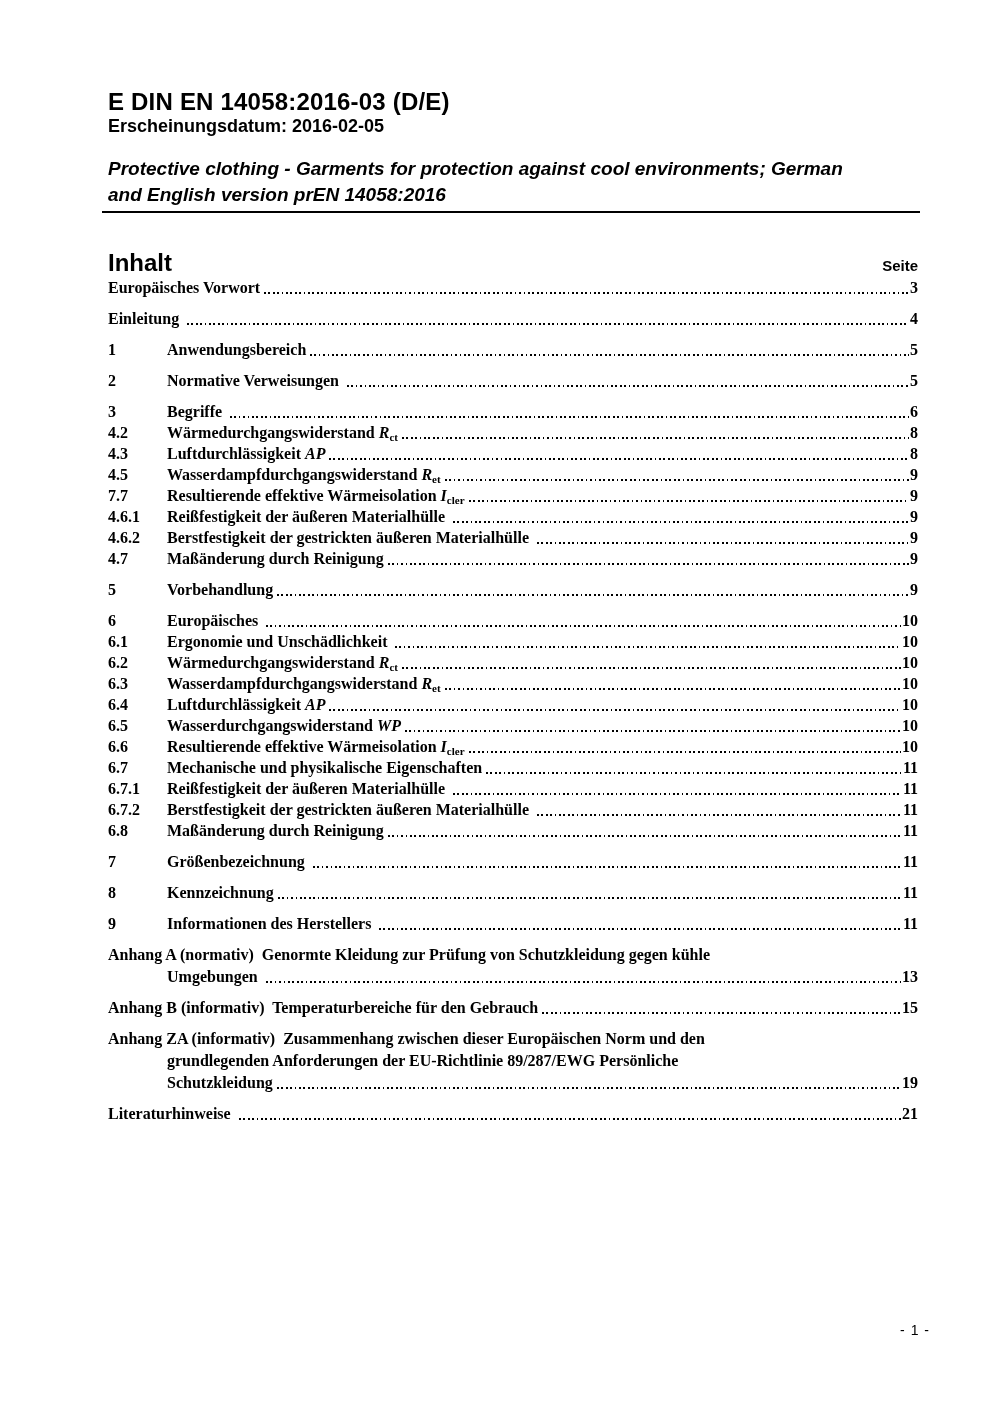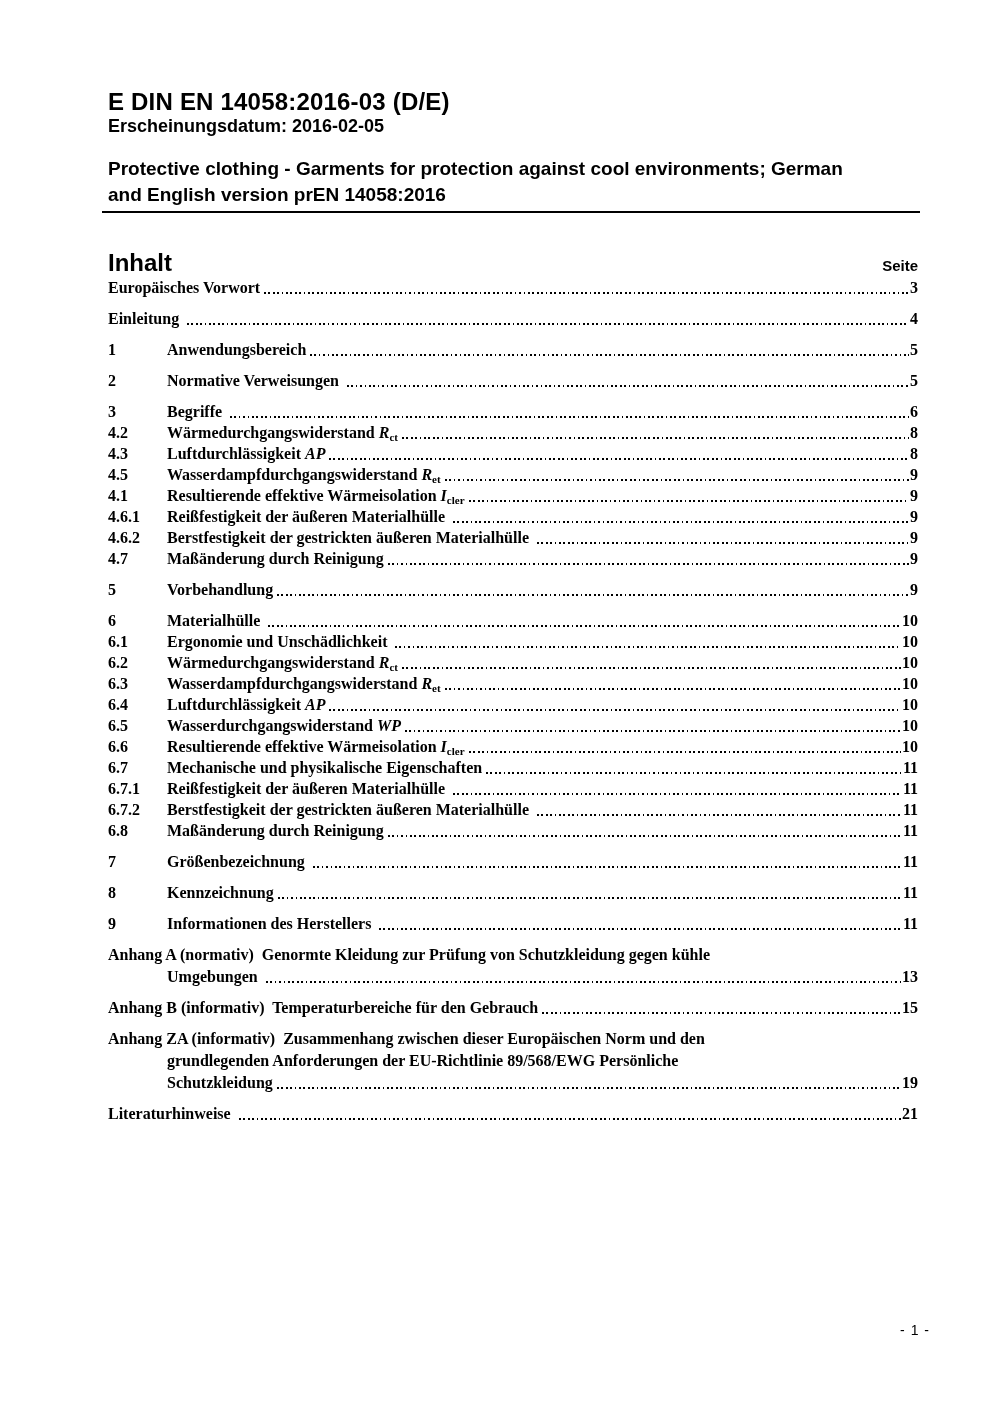--- a/index.html
+++ b/index.html
@@ -15,21 +15,21 @@
   .content { position: absolute; left: 108px; top: 0; width: 810px; }
 
   .doc-number {
     margin-top: 88px;
     font-size: 24px; font-weight: bold; line-height: 28px;
     letter-spacing: 0.2px;
   }
   .pub-date { font-size: 18px; font-weight: bold; line-height: 20px; }
 
   .title-block { margin-top: 22px; font-size: 19px; font-weight: bold; line-height: 26px; }
-  .title-block.en { margin-top: 20px; }
+  .title-block.en { margin-top: 20px; font-style: italic; }
 
   .rule {
     margin-top: 3px; margin-left: -6px;
     width: calc(100% + 8px);
     border-bottom: 2px solid #000;
   }
 
   .inhalt-row {
     display: flex; justify-content: space-between; align-items: baseline;
     margin-top: 36px;
@@ -153,21 +153,21 @@
           <div class="toc-line">
             <span class="num">4.5</span>
             <span class="t">Wasserdampfdurchgangswiderstand </span>
             <span class="sym"><i>R</i><sub>et</sub></span>
             <span class="leader"></span>
             <span class="pg">9</span>
           </div>
         </div>
         <div class="toc-entry">
           <div class="toc-line">
-            <span class="num">4.1</span>
+            <span class="num">7.7</span>
             <span class="t">Resultierende effektive Wärmeisolation </span>
             <span class="sym"><i>I</i><sub>cler</sub></span>
             <span class="leader"></span>
             <span class="pg">9</span>
           </div>
         </div>
         <div class="toc-entry">
           <div class="toc-line">
             <span class="num">4.6.1</span>
             <span class="t">Reißfestigkeit der äußeren Materialhülle </span>
@@ -195,21 +195,21 @@
           <div class="toc-line">
             <span class="num">5</span>
             <span class="t">Vorbehandlung</span>
             <span class="leader"></span>
             <span class="pg">9</span>
           </div>
         </div>
         <div class="toc-entry gap">
           <div class="toc-line">
             <span class="num">6</span>
-            <span class="t">Materialhülle </span>
+            <span class="t">Europäisches </span>
             <span class="leader"></span>
             <span class="pg">10</span>
           </div>
         </div>
         <div class="toc-entry">
           <div class="toc-line">
             <span class="num">6.1</span>
             <span class="t">Ergonomie und Unschädlichkeit </span>
             <span class="leader"></span>
             <span class="pg">10</span>
@@ -326,21 +326,21 @@
         </div>
         <div class="toc-entry gap">
           <div class="toc-line">
             <span class="t">Anhang B (informativ)  Temperaturbereiche für den Gebrauch</span>
             <span class="leader"></span>
             <span class="pg">15</span>
           </div>
         </div>
         <div class="toc-entry gap">
           <div class="pre-line">Anhang ZA (informativ)  Zusammenhang zwischen dieser Europäischen Norm und den</div>
-          <div class="pre-line indent">grundlegenden Anforderungen der EU-Richtlinie 89/568/EWG Persönliche</div>
+          <div class="pre-line indent">grundlegenden Anforderungen der EU-Richtlinie 89/287/EWG Persönliche</div>
           <div class="toc-line indent">
             <span class="t">Schutzkleidung</span>
             <span class="leader"></span>
             <span class="pg">19</span>
           </div>
         </div>
         <div class="toc-entry gap">
           <div class="toc-line">
             <span class="t">Literaturhinweise </span>
             <span class="leader"></span>

